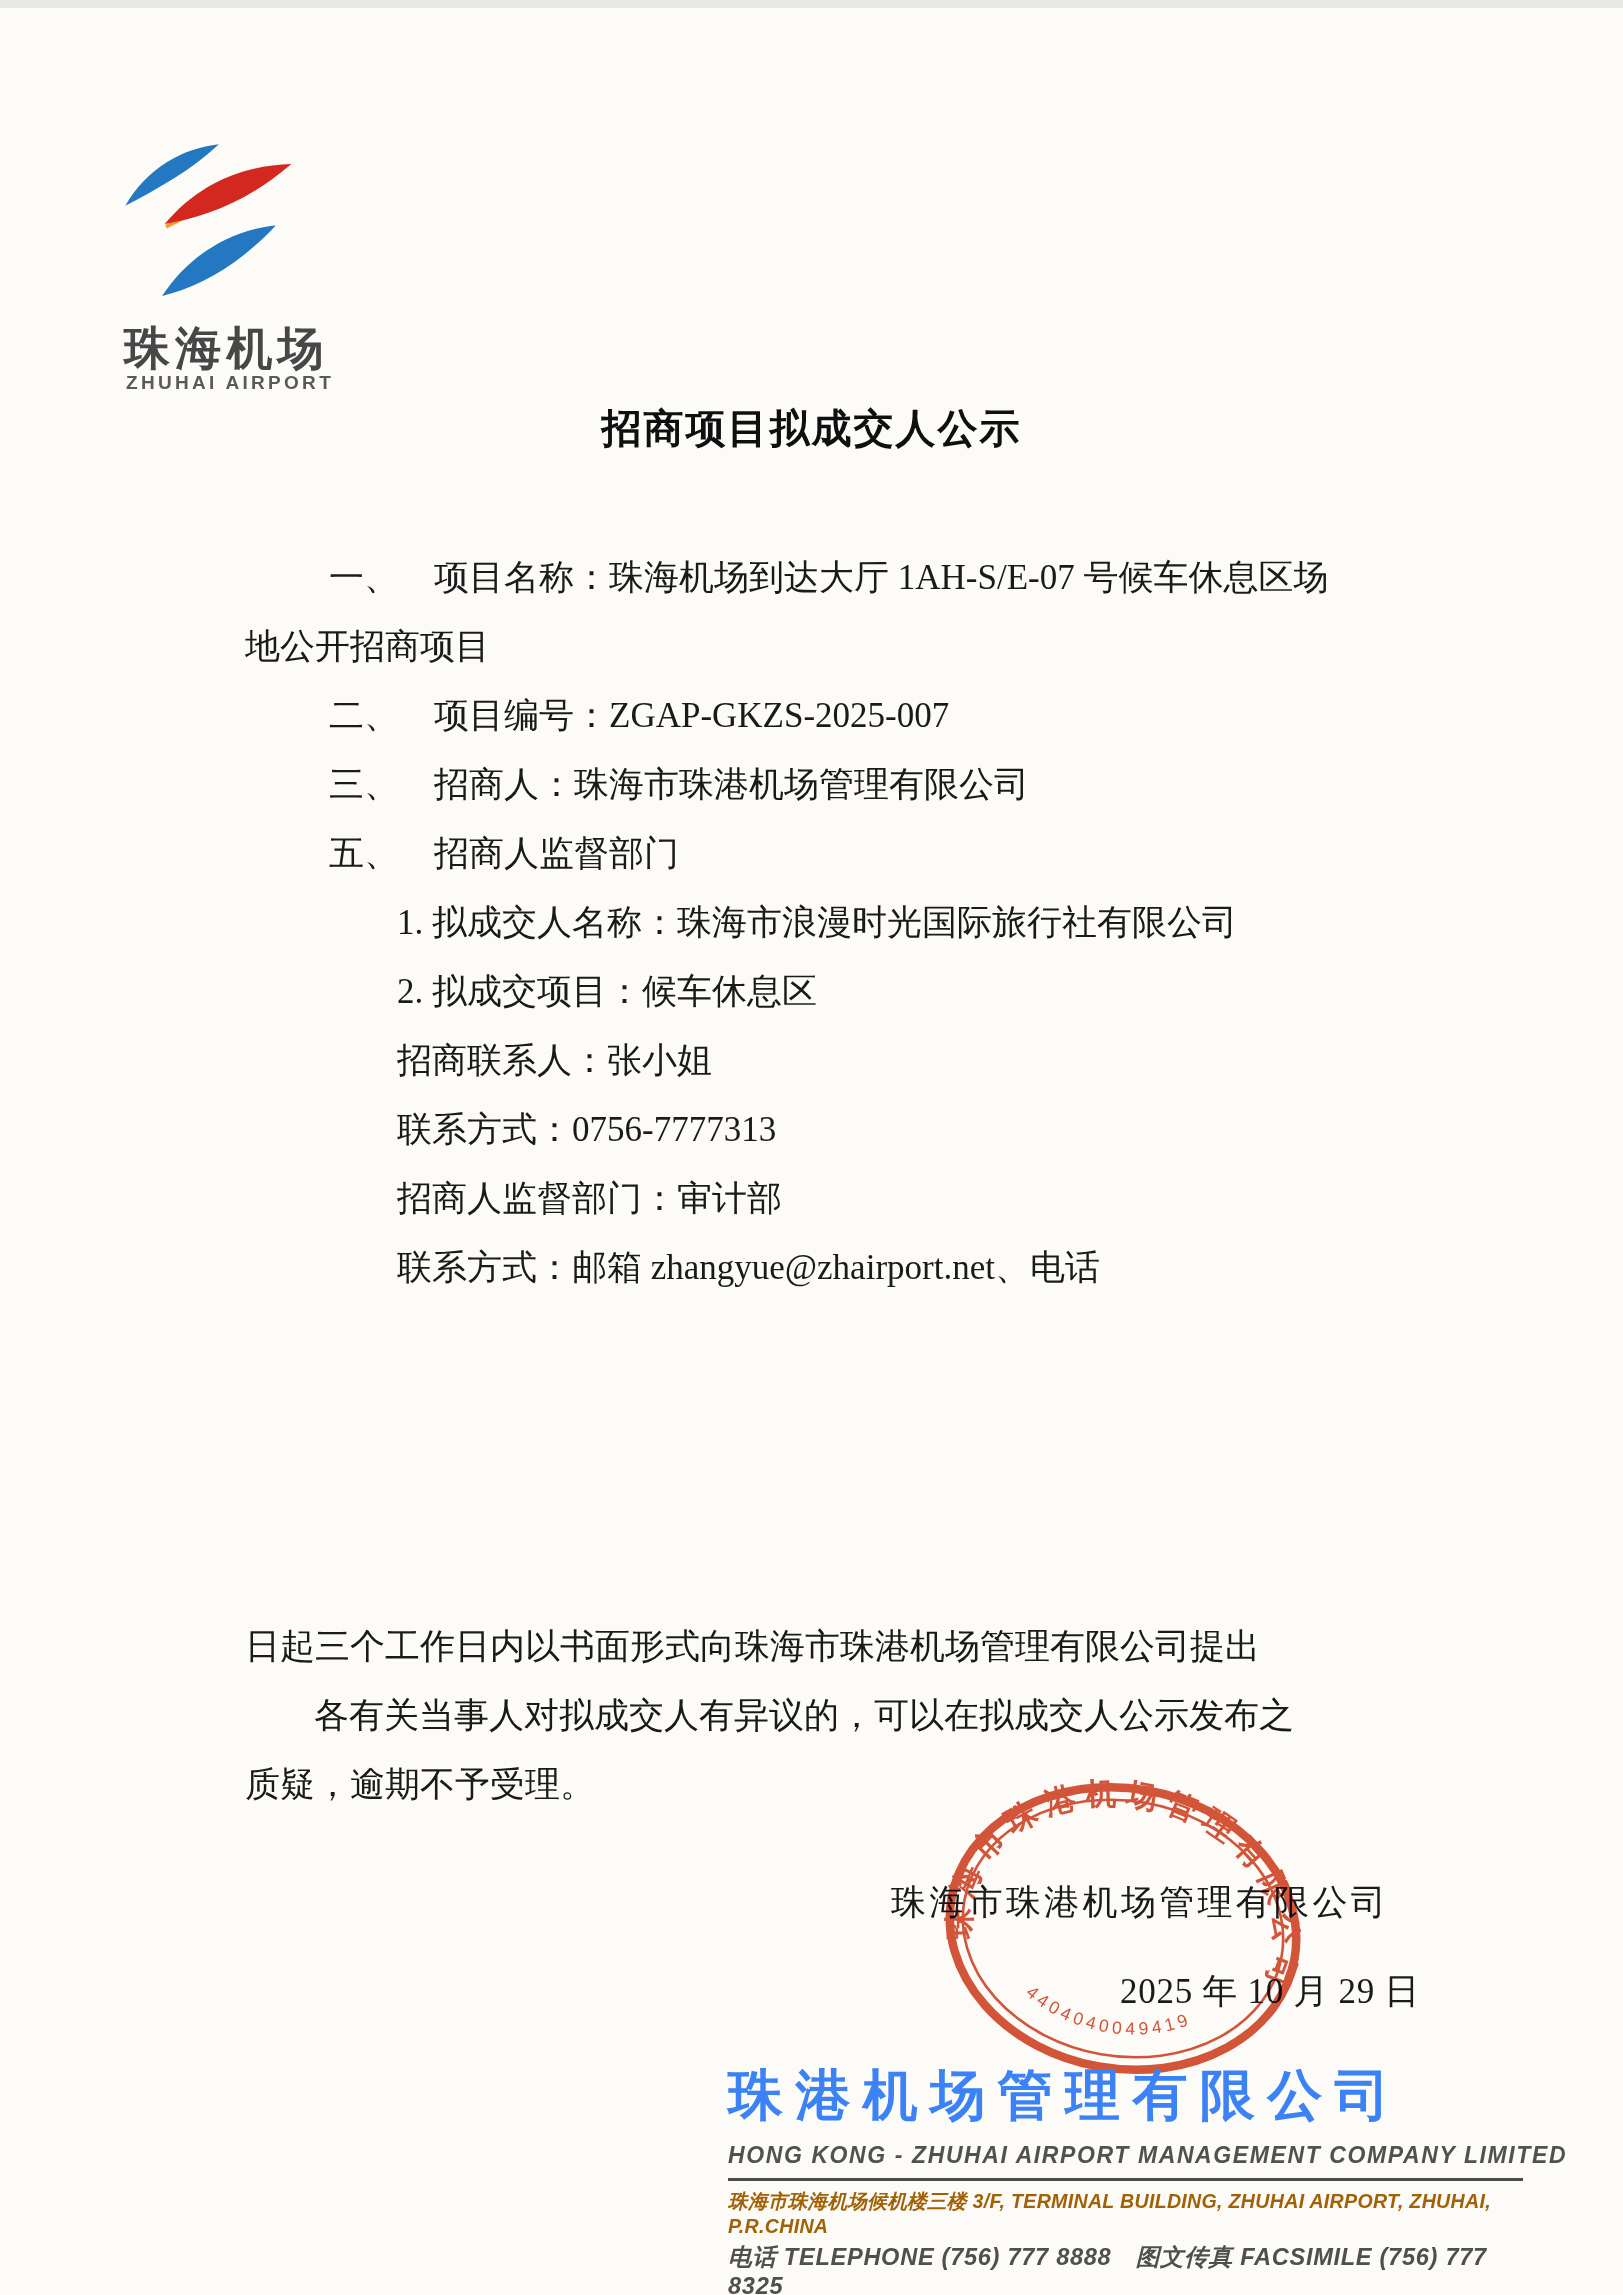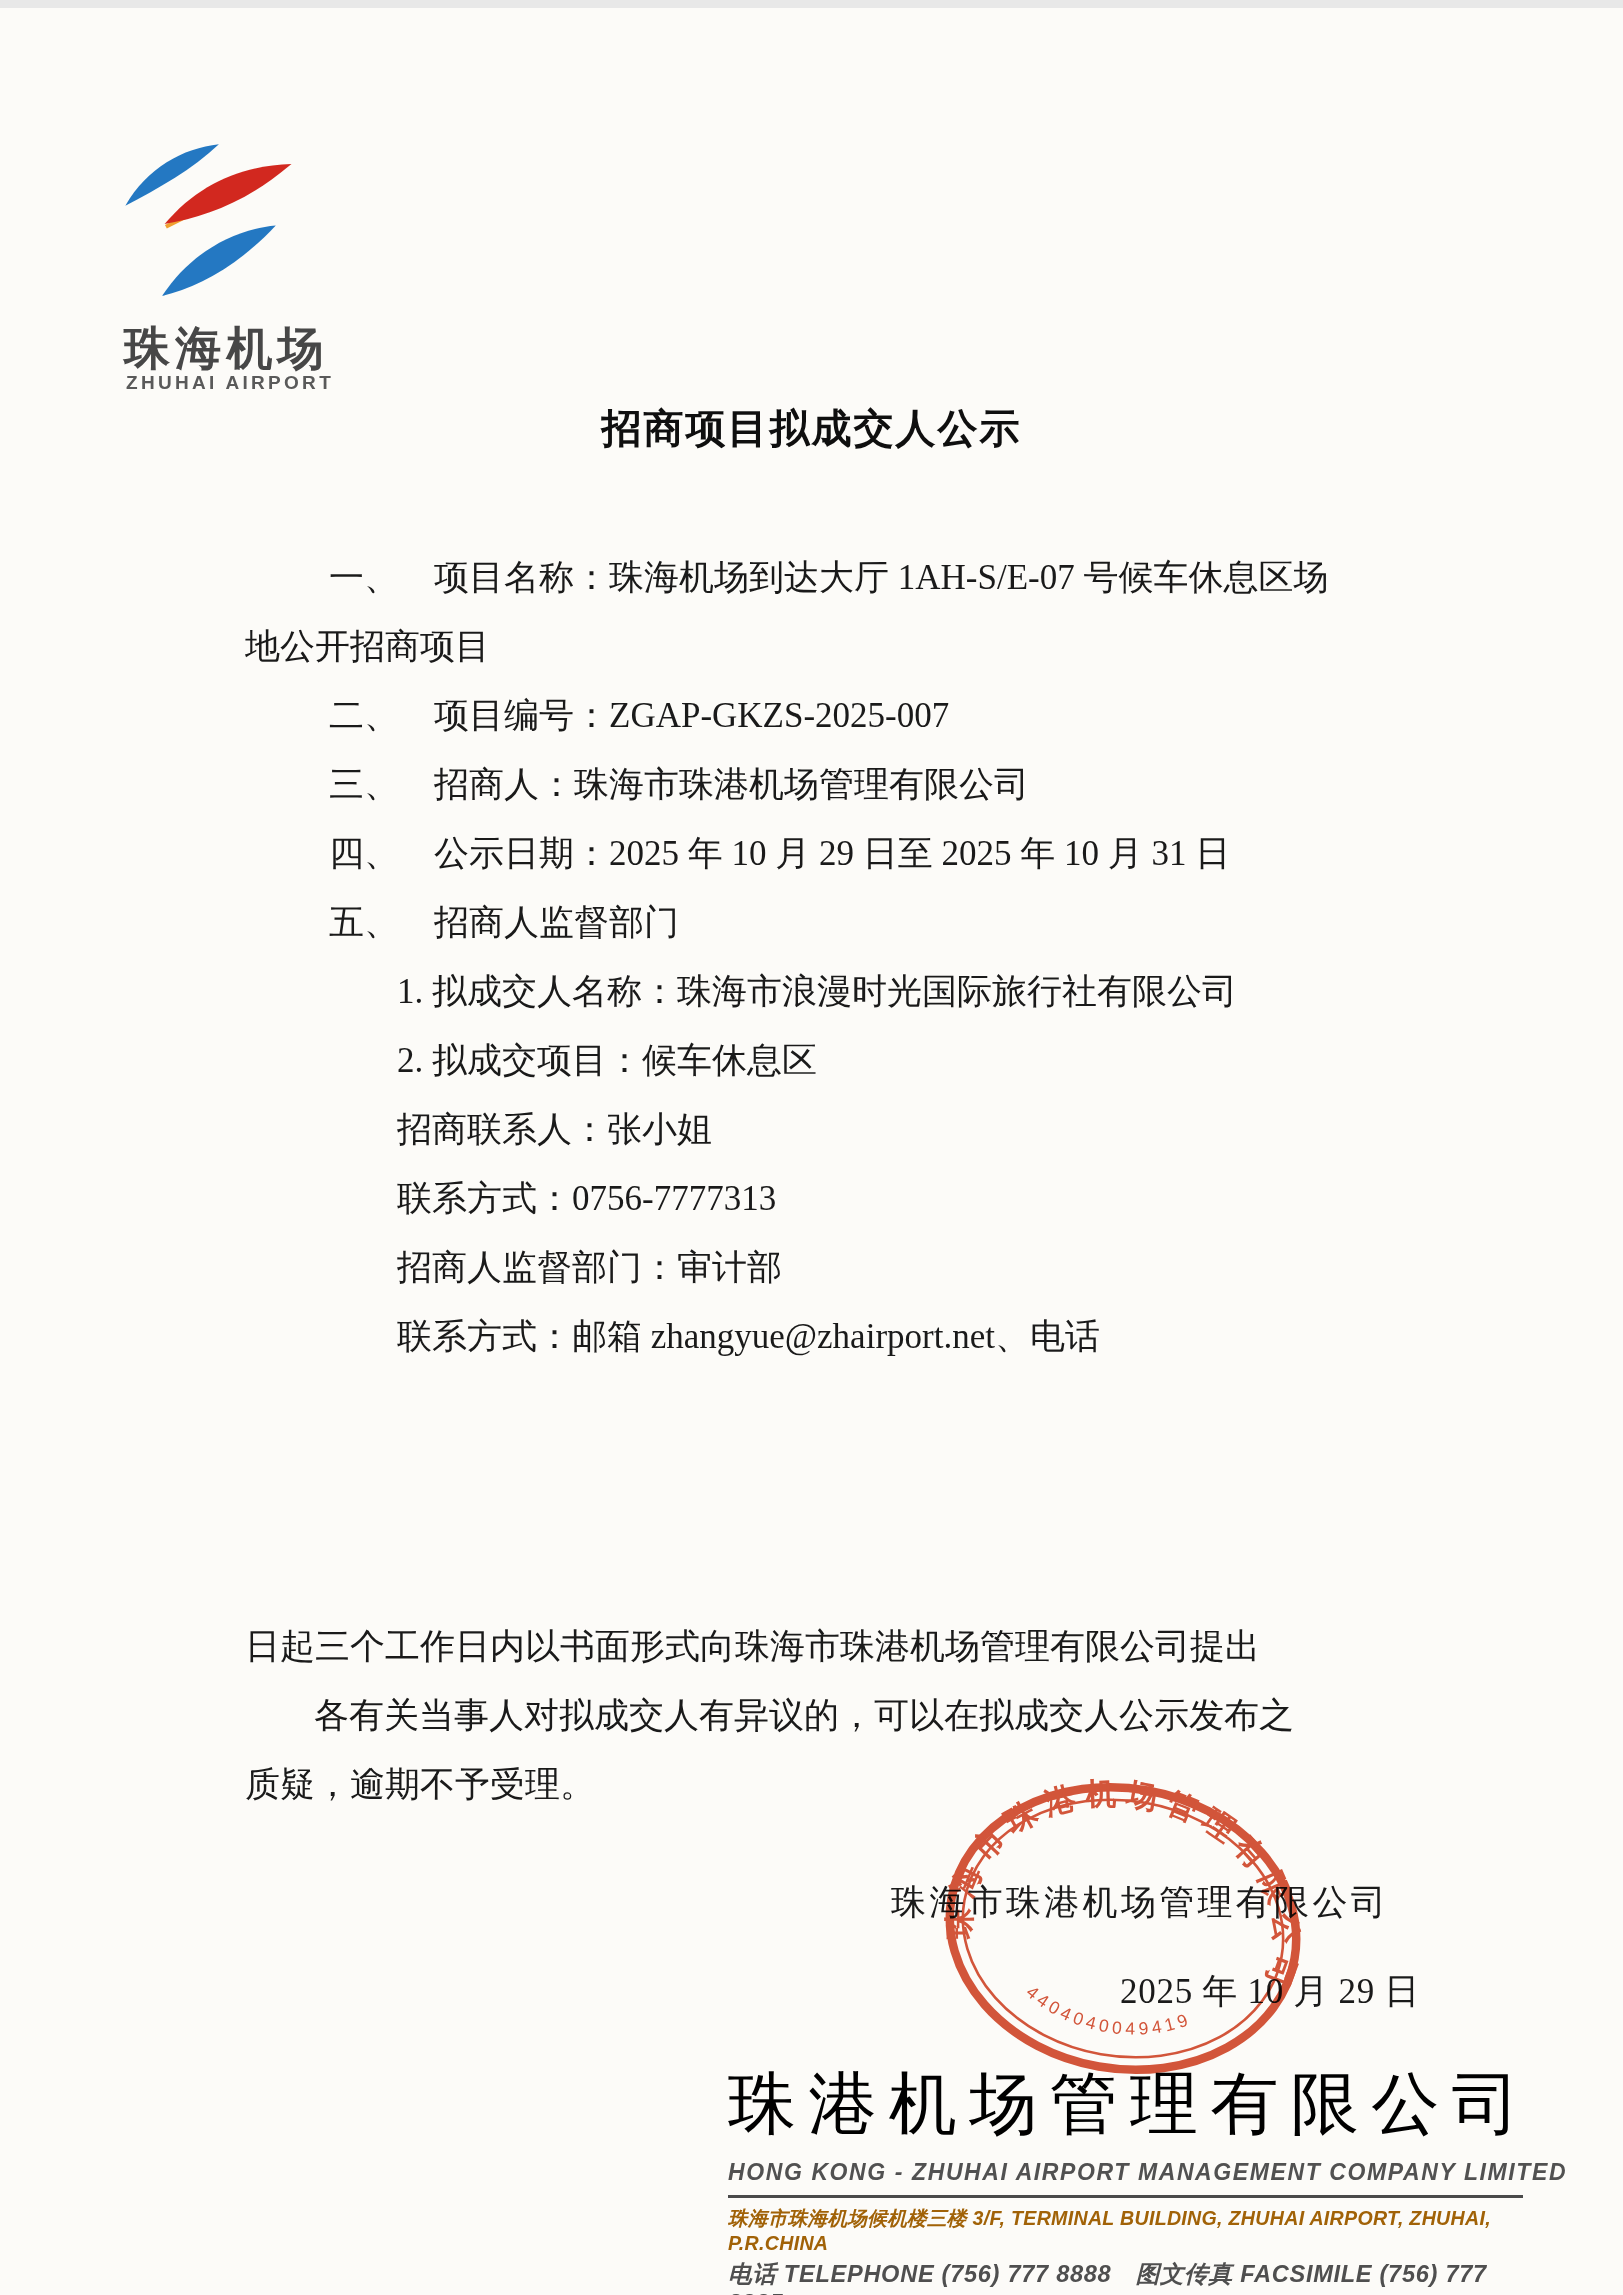--- a/index.html
+++ b/index.html
@@ -59,22 +59,22 @@
   .stamp{
     position:absolute;left:935px;top:1766px;width:376px;height:309px;
     mix-blend-mode:multiply;opacity:0.93;
   }
   
   .footer{
     position:absolute;left:728px;top:2051px;width:795px;
     font-family:"Liberation Sans", sans-serif;color:#4d4d4d;
   }
   .footer-cn{
-    font-size:68px;font-weight:normal;letter-spacing:12.4px;
-    white-space:nowrap;color:#000000;
+    font-size:55px;font-weight:bold;letter-spacing:12.4px;
+    white-space:nowrap;color:#3b82f6;
   }
   .footer-en{
     margin-top:9.2px;
     font-size:23px;font-style:italic;font-weight:bold;letter-spacing:1.6px;
     white-space:nowrap;color:#515151;
   }
   .footer-rule{margin-top:8.5px;height:3.3px;background:#4a4a4a;}
   .footer-addr{
     margin-top:7.2px;
     font-size:19.6px;font-style:italic;font-weight:bold;letter-spacing:0.3px;
@@ -100,21 +100,20 @@
   <div class="logo-cn">珠海机场</div>
   <div class="logo-en">ZHUHAI AIRPORT</div>
 
   <div class="doc-title">招商项目拟成交人公示</div>
 
   <div class="body-text">
     <div class="line l1">一、　项目名称：珠海机场到达大厅 1AH-S/E-07 号候车休息区场</div>
     <div class="line">地公开招商项目</div>
     <div class="line l1">二、　项目编号：ZGAP-GKZS-2025-007</div>
     <div class="line l1">三、　招商人：珠海市珠港机场管理有限公司</div>
-    <div class="line l1">四、　公示日期：2025 年 10 月 29 日至 2025 年 10 月 31 日</div>
     <div class="line l1">五、　招商人监督部门</div>
     <div class="line l2">1. 拟成交人名称：珠海市浪漫时光国际旅行社有限公司</div>
     <div class="line l2">2. 拟成交项目：候车休息区</div>
     <div class="line l2">招商联系人：张小姐</div>
     <div class="line l2">联系方式：0756-7777313</div>
     <div class="line l2">招商人监督部门：审计部</div>
     <div class="line l2">联系方式：邮箱 zhangyue@zhairport.net、电话</div>
   </div>
 
   <div class="closing">

